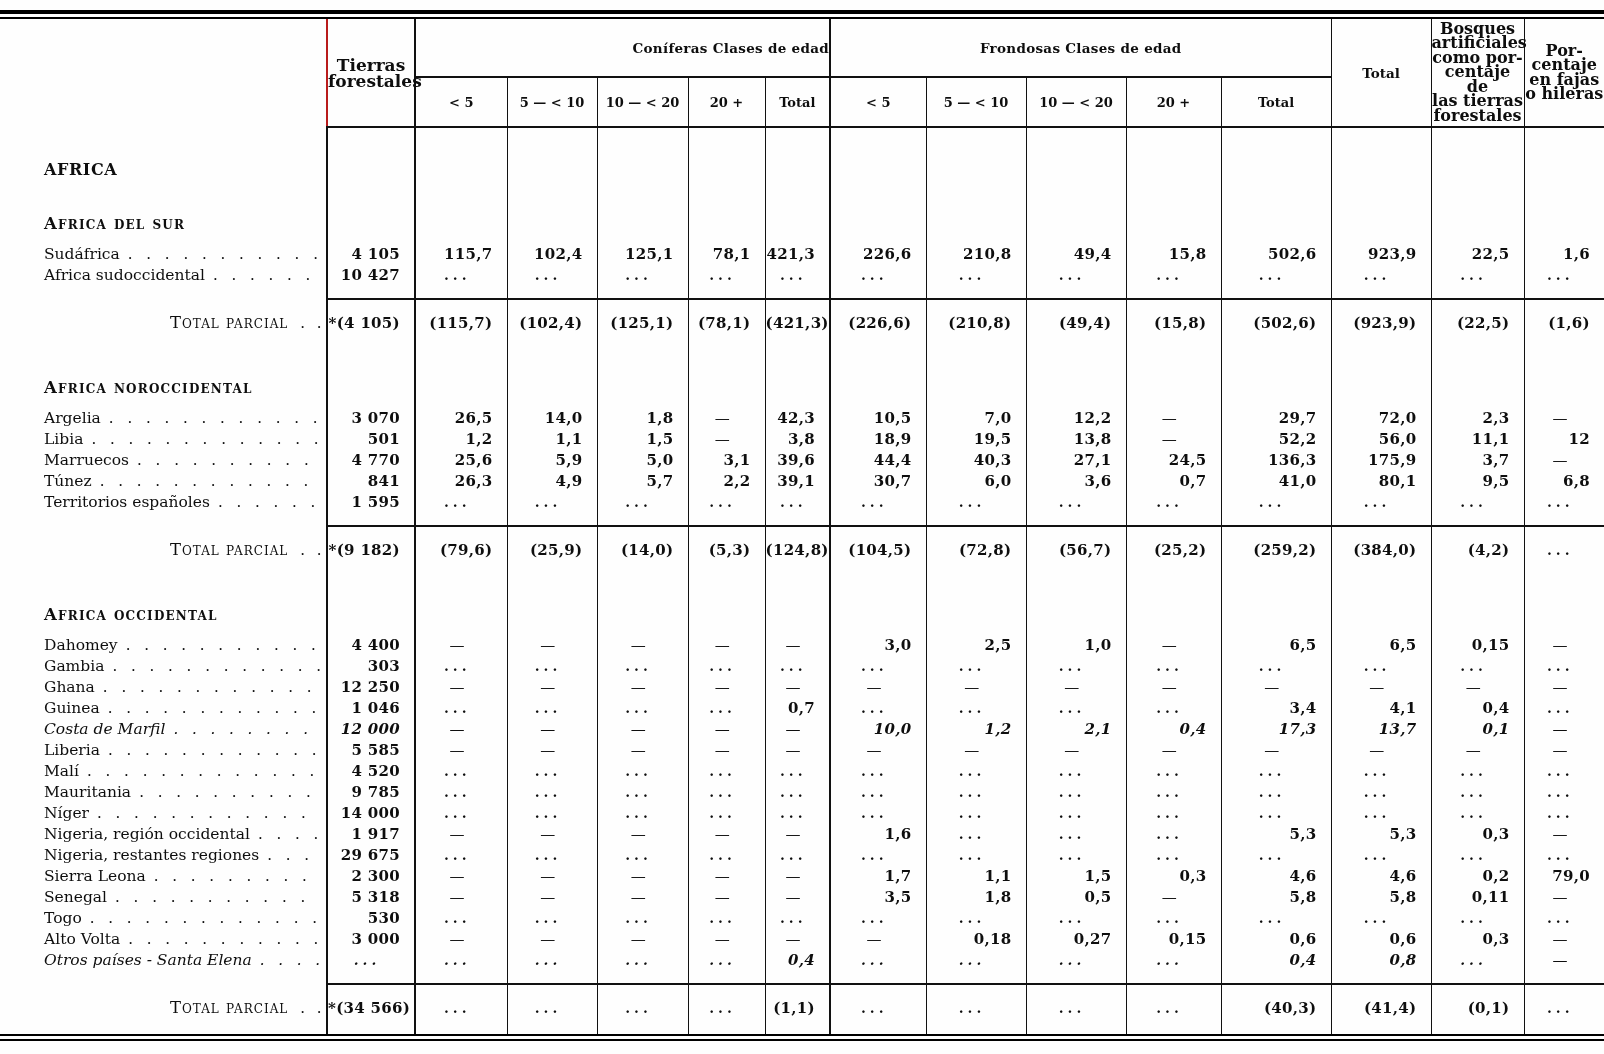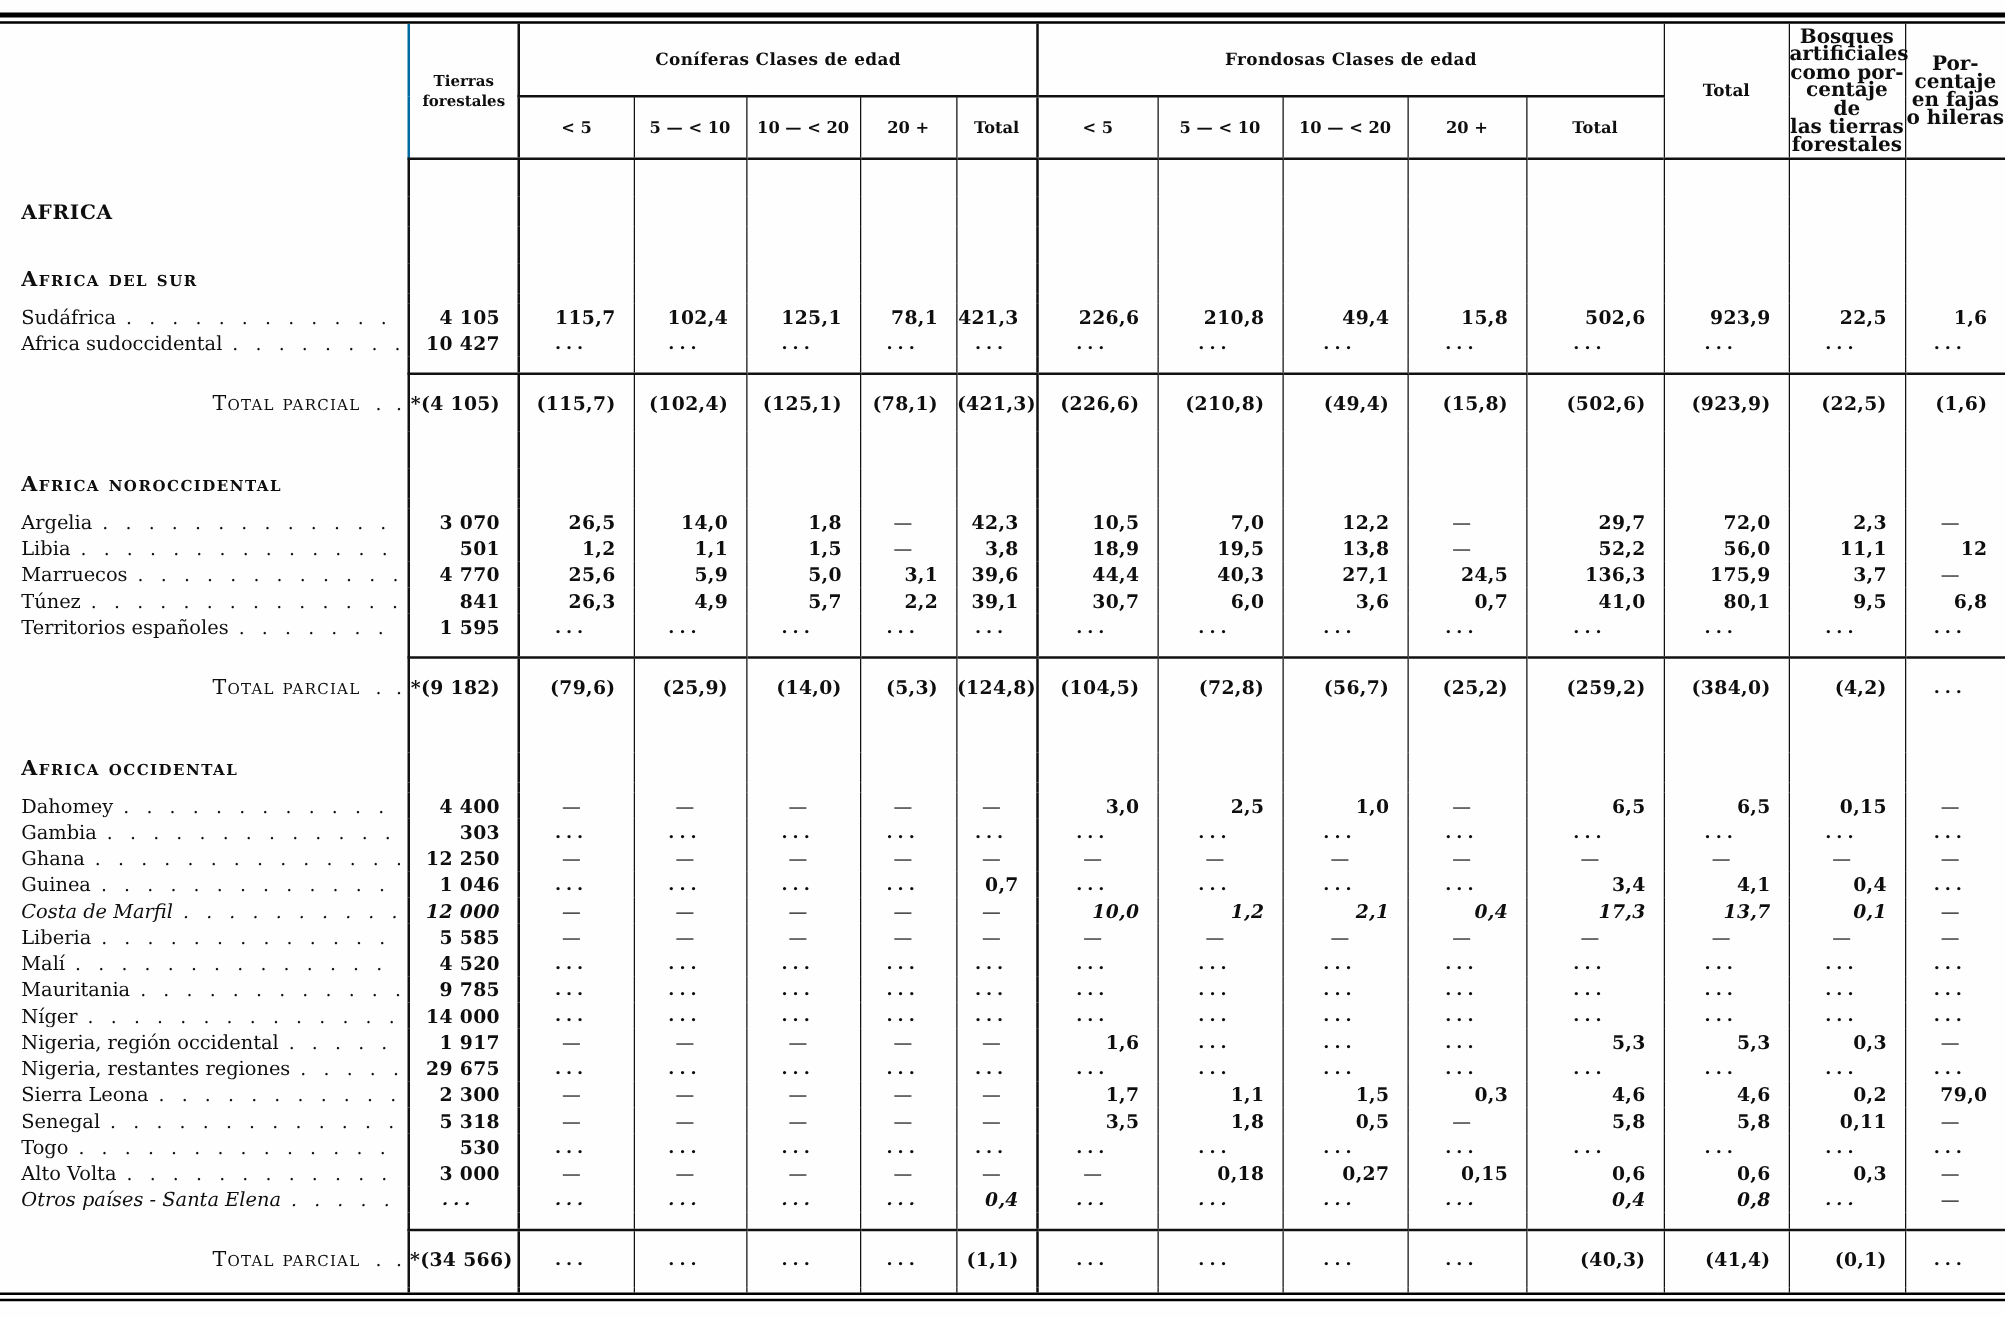--- a/index.html
+++ b/index.html
@@ -10,23 +10,23 @@
   }
   .top-rule{margin-top:10px;border-top:4px solid #000;border-bottom:2px solid #000;height:3px;}
   .bottom-rule{border-top:2px solid #000;border-bottom:2px solid #000;height:3px;}
 
   table.main{border-collapse:collapse;table-layout:fixed;width:1604px;}
 
   
   th{padding:0;font-weight:bold;vertical-align:middle;text-align:center;}
   .lbl-h{border:none;}
   .th{border-bottom:2px solid #111;}
-  .tierras-h{border-left:2px solid #0369a1;font-size:12px;line-height:16px;white-space:pre-line;}
+  .tierras-h{border-left:2px solid #b91c1c;font-size:17px;line-height:16px;white-space:pre-line;}
   .group-h{font-size:13.5px;letter-spacing:.3px;}
-  .gcon{border-left:2.6px solid #111;}
+  .gcon{border-left:2.6px solid #111;text-align:right;}
   .gfron{border-left:2.6px solid #111;}
   .total-h{border-left:1.6px solid #111;font-size:13.5px;}
   .bosques-h,.fajas-h{border-left:1.6px solid #111;font-size:16px;line-height:14.5px;white-space:pre-line;}
   .age{border-left:1.6px solid #111;font-size:13px;height:48px;}
   .age.blk{border-left-width:2.6px;}
   tr.hdr1{height:58px;}
 
   
   td{padding:0;}
   .dc{
@@ -36,21 +36,21 @@
   .dc.c0{border-left-width:2px;}
   .dc.c1{border-left-width:2.6px;}
   .dc.c6{border-left-width:2.6px;}
   .dc.dash{text-align:center;padding-right:8px;font-weight:normal;}
   .dc.dots{text-align:center;padding-right:8px;letter-spacing:4px;font-size:14px;}
   .rule-row .dc{border-bottom:2px solid #111;}
   .total-row td{vertical-align:middle;}
 
   
   .lc{vertical-align:middle;overflow:hidden;white-space:nowrap;}
-  .lcw{display:flex;align-items:baseline;overflow:hidden;padding-left:17px;padding-right:6px;}
+  .lcw{display:flex;align-items:baseline;overflow:hidden;padding-left:44px;padding-right:6px;}
   .lt{font-size:15.5px;}
   .leader{flex:1;min-width:0;overflow:hidden;white-space:nowrap;word-spacing:9px;padding-left:8px;font-size:15px;}
   .continent .lt{font-weight:bold;font-size:16px;letter-spacing:.6px;}
   .section-title .lt{font-variant:small-caps;font-weight:bold;font-size:16.5px;letter-spacing:1.2px;}
   .total-label .lcw{padding-left:170px;}
   .total-label .lt{font-variant:small-caps;font-size:16.5px;letter-spacing:1px;}
   .total-label .leader{flex:0 0 auto;word-spacing:7px;padding-left:12px;}
 </style>
 </head>
 <body>

